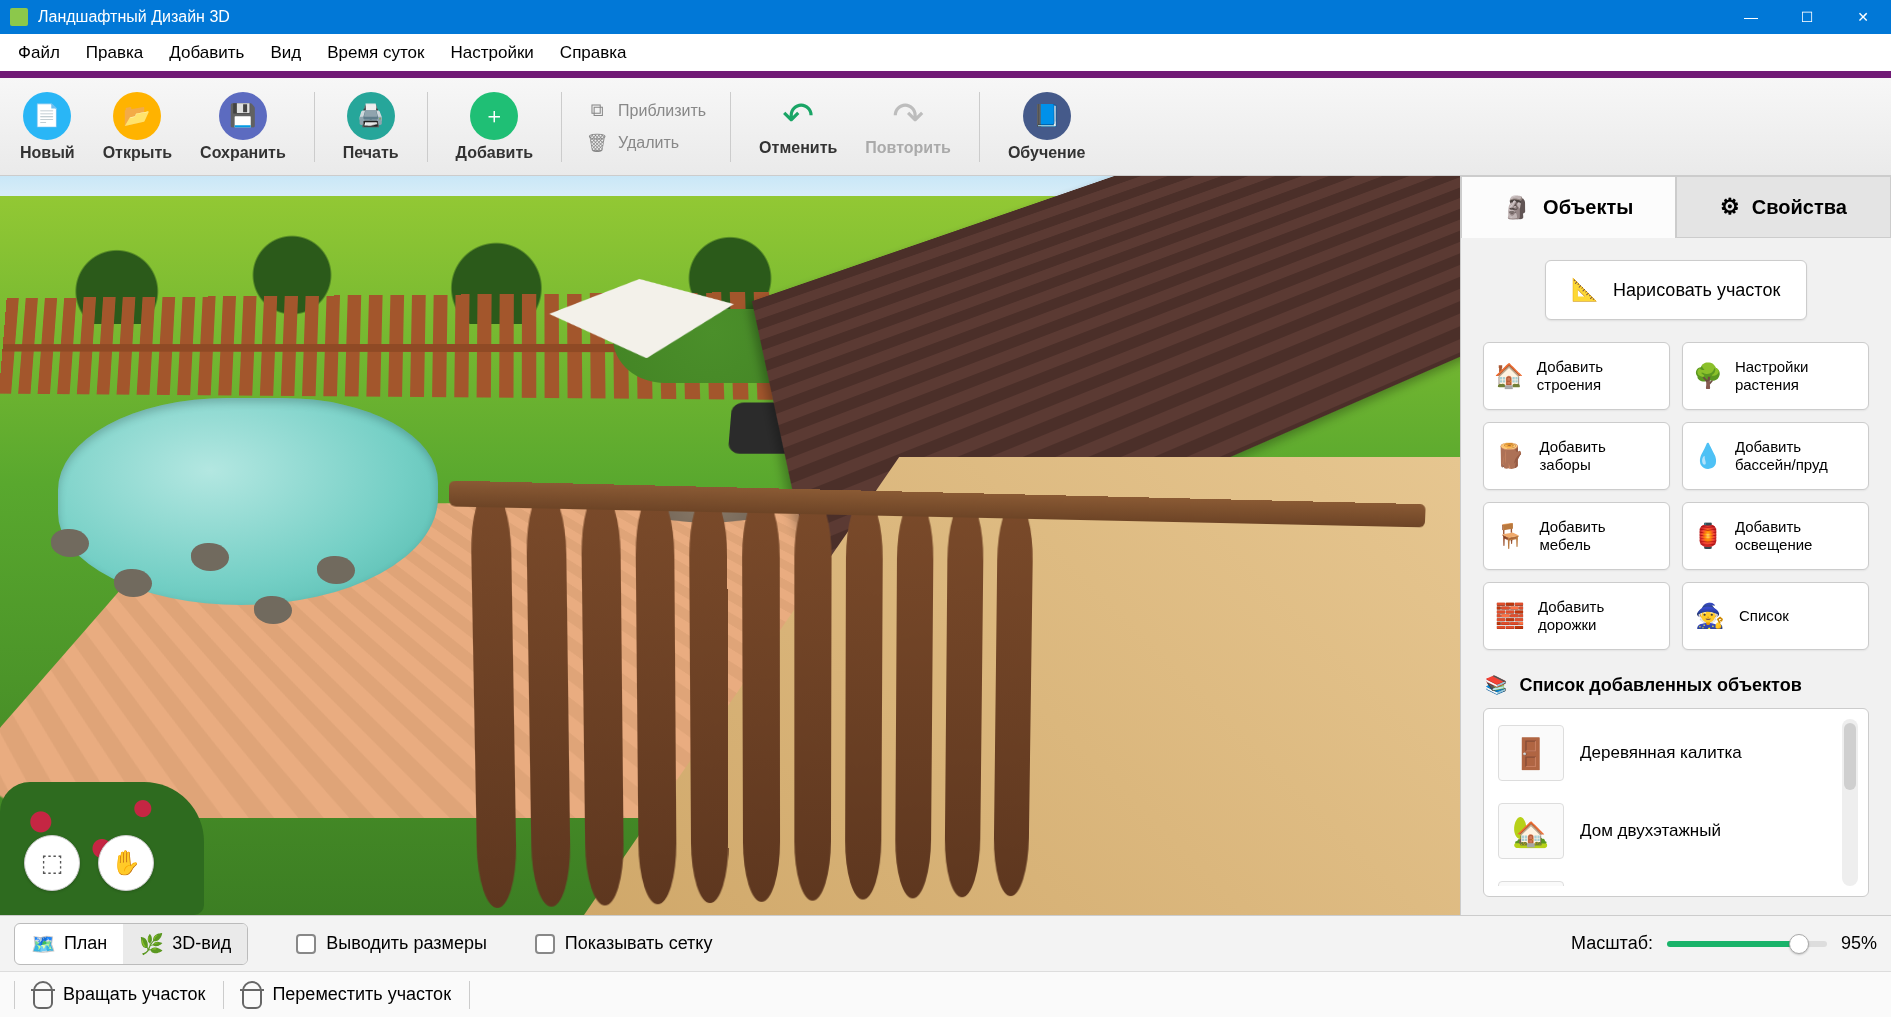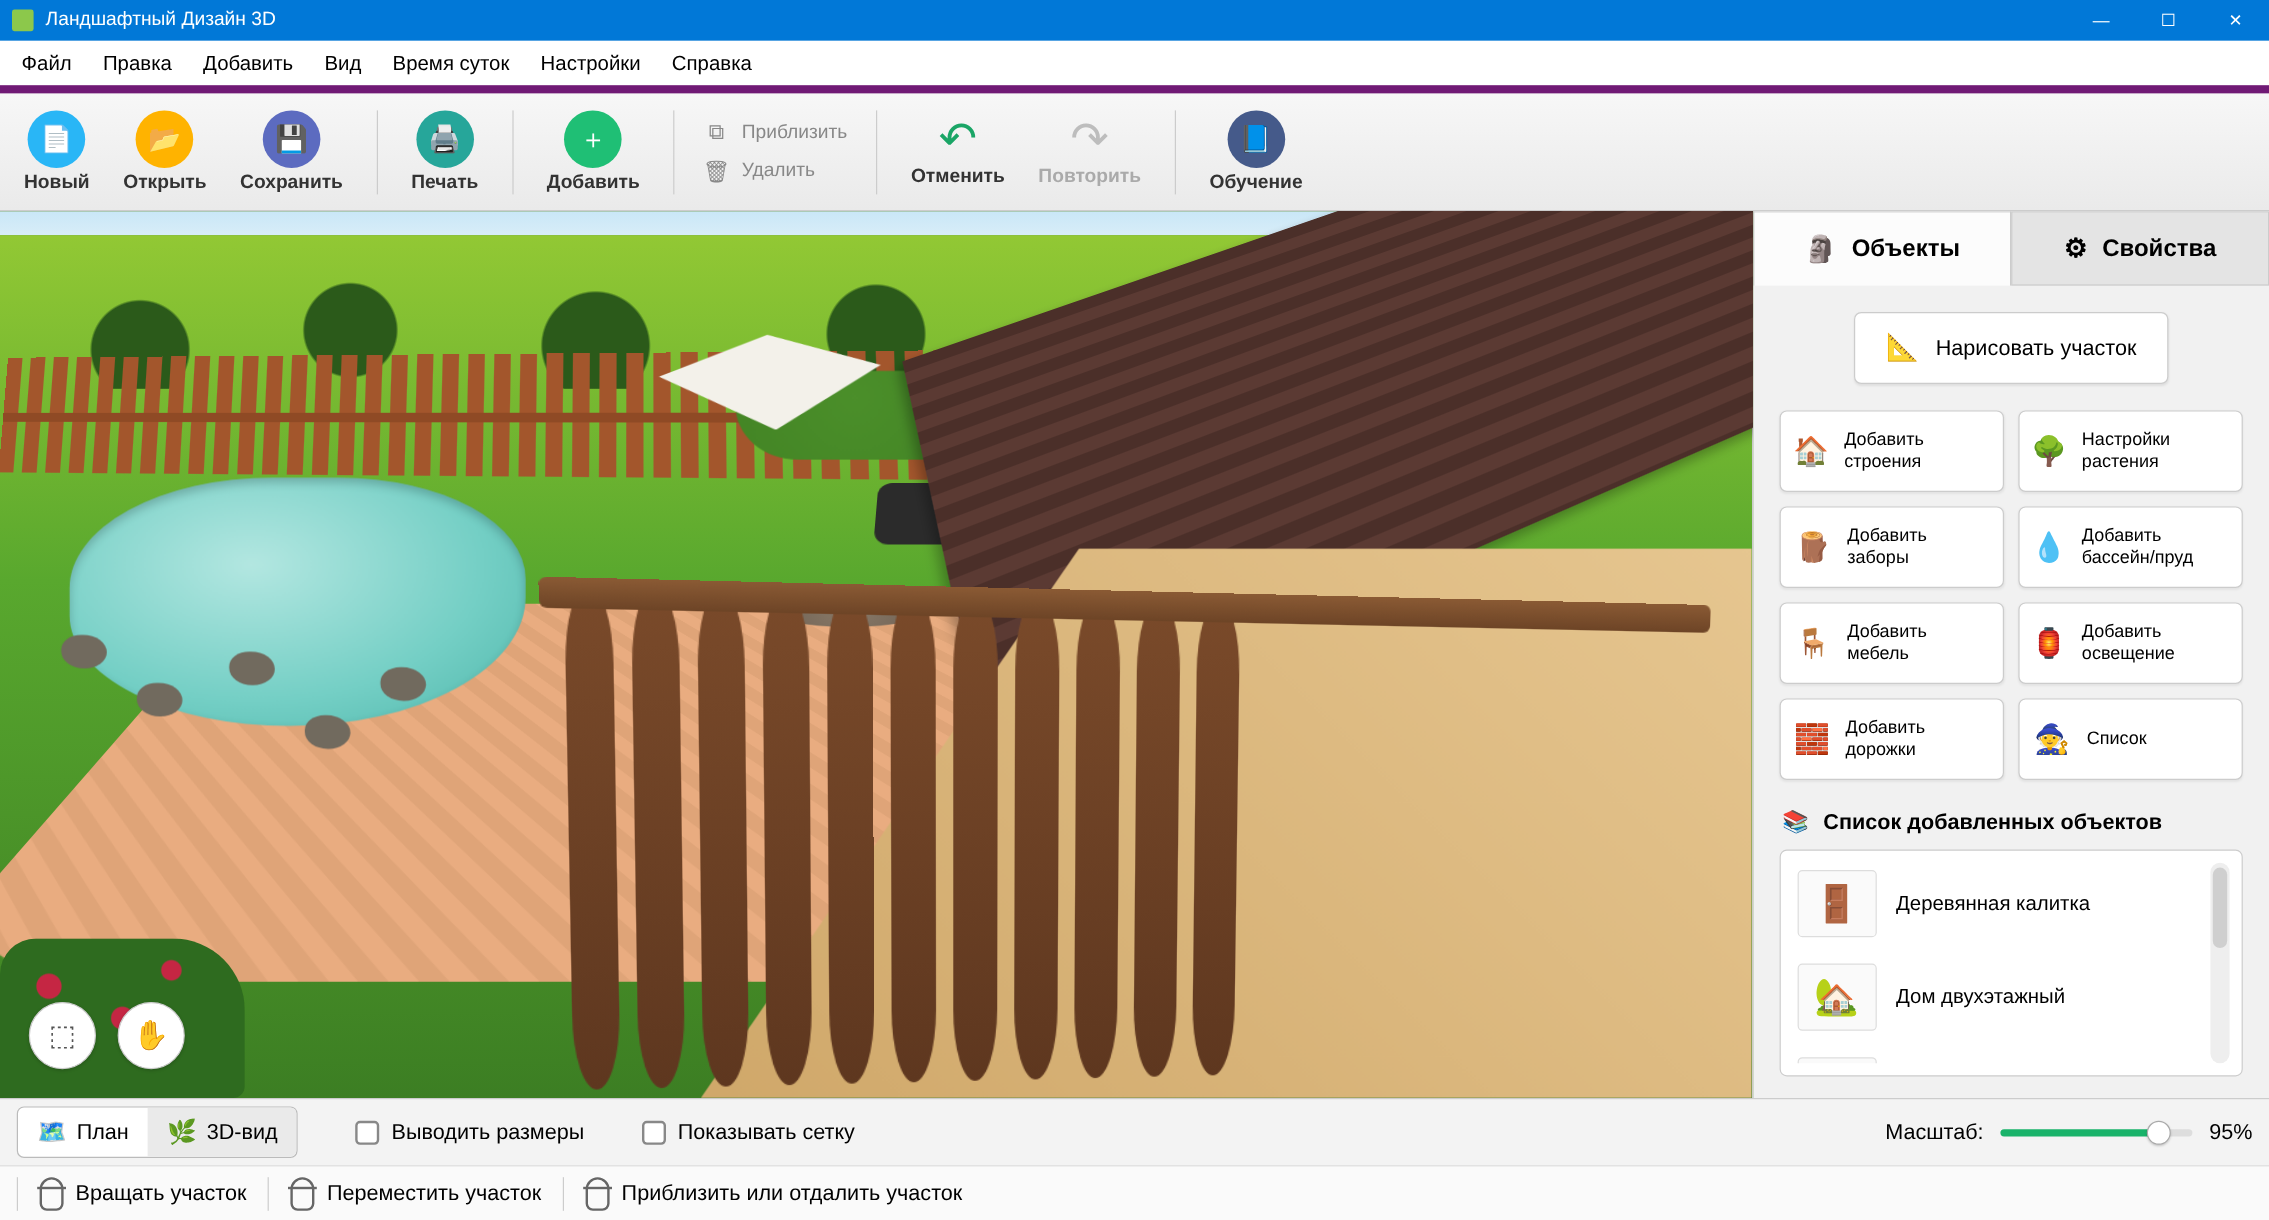--- a/index.html
+++ b/index.html
@@ -332,17 +332,13 @@
   <div class="hint">
     <div class="mic"></div>
     <span>Вращать участок</span>
   </div>
   <div class="vsep"></div>
   <div class="hint">
     <div class="mic"></div>
     <span>Переместить участок</span>
   </div>
   <div class="vsep"></div>
-  <div class="hint">
-    <div class="mic"></div>
-    <span>Приблизить или отдалить участок</span>
-  </div>
 </div>
 
 </body></html>

